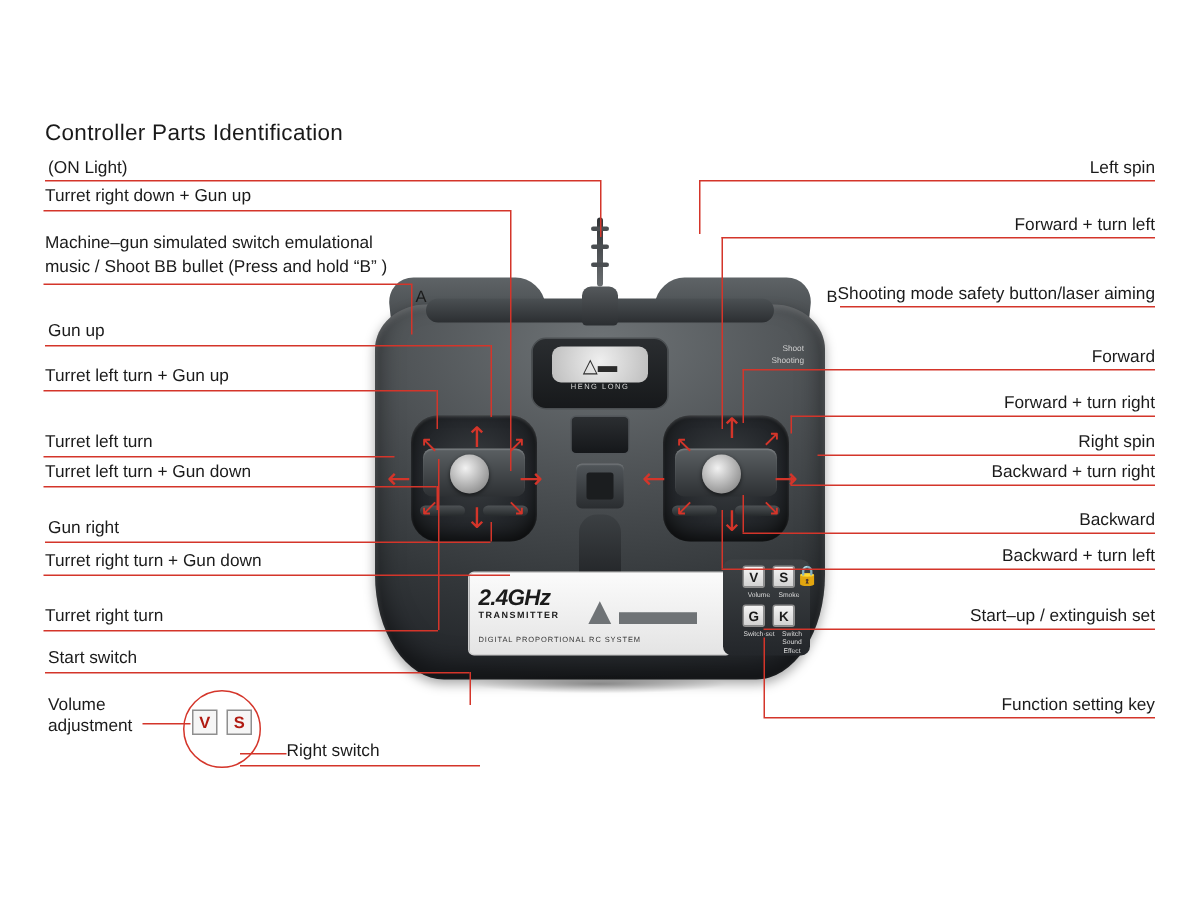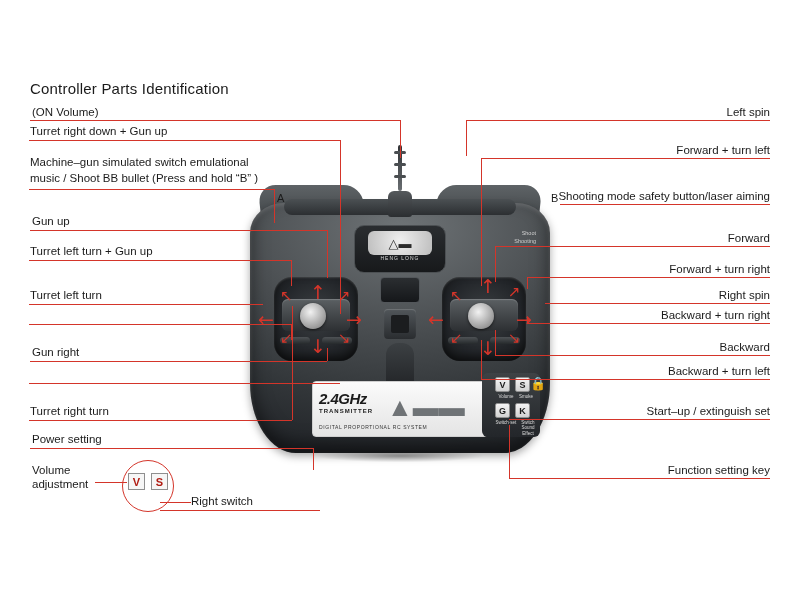--- a/index.html
+++ b/index.html
@@ -315,21 +315,21 @@
     <div class="arrow big" style="left:178px; top:125px;">←</div>
     <div class="arrow big" style="left:266px; top:125px;">→</div>
     <div class="arrow" style="left:200px; top:146px;">↙</div>
     <div class="arrow" style="left:258px; top:146px;">↘</div>
     <div class="arrow big" style="left:230px; top:154px;">↓</div>
   </div>
 
   <div class="mk" style="left:277px; top:192px;">A</div>
   <div class="mk" style="left:551px; top:192px;">B</div>
 
-  <div class="lbl" style="left:32px; top:105px;">(ON  Volume)</div>
+  <div class="lbl" style="left:32px; top:105px;">(ON  Light)</div>
   <div class="line h" style="left:30px; top:120px; width:370px;"></div>
   <div class="line v" style="left:400px; top:120px; height:38px;"></div>
 
   <div class="lbl" style="left:30px; top:124px;">Turret right down + Gun up</div>
   <div class="line h" style="left:29px; top:140px; width:311px;"></div>
   <div class="line v" style="left:340px; top:140px; height:174px;"></div>
 
   <div class="lbl two" style="left:30px; top:155px;">Machine–gun simulated switch emulational  music / Shoot BB bullet (Press and hold  “B” )</div>
   <div class="line h" style="left:29px; top:189px; width:245px;"></div>
   <div class="line v" style="left:274px; top:189px; height:34px;"></div>
@@ -338,34 +338,36 @@
   <div class="line h" style="left:30px; top:230px; width:297px;"></div>
   <div class="line v" style="left:327px; top:230px; height:48px;"></div>
 
   <div class="lbl" style="left:30px; top:244px;">Turret left turn + Gun up</div>
   <div class="line h" style="left:29px; top:260px; width:262px;"></div>
   <div class="line v" style="left:291px; top:260px; height:26px;"></div>
 
   <div class="lbl" style="left:30px; top:288px;">Turret left turn</div>
   <div class="line h" style="left:29px; top:304px; width:234px;"></div>
 
+  <div class="lbl" style="left:30px; top:308px;">Turret left turn + Gun down</div>
   <div class="line h" style="left:29px; top:324px; width:262px;"></div>
   <div class="line v" style="left:291px; top:324px; height:16px;"></div>
 
   <div class="lbl" style="left:32px; top:345px;">Gun right</div>
   <div class="line h" style="left:30px; top:361px; width:297px;"></div>
   <div class="line v" style="left:327px; top:348px; height:13px;"></div>
 
+  <div class="lbl" style="left:30px; top:367px;">Turret right turn + Gun down</div>
   <div class="line h" style="left:29px; top:383px; width:311px;"></div>
 
   <div class="lbl" style="left:30px; top:404px;">Turret right turn</div>
   <div class="line h" style="left:29px; top:420px; width:263px;"></div>
   <div class="line v" style="left:292px; top:306px; height:114px;"></div>
 
-  <div class="lbl" style="left:32px; top:432px;">Power setting</div>
+  <div class="lbl" style="left:32px; top:432px;">Start switch</div>
   <div class="line h" style="left:30px; top:448px; width:283px;"></div>
   <div class="line v" style="left:313px; top:448px; height:22px;"></div>
 
   <div class="lbl" style="left:32px; top:463px; white-space:normal; width:60px;">Volume adjustment</div>
   <div class="line h" style="left:95px; top:482px; width:32px;"></div>
 
   <div class="chip-row" style="left:128px; top:473px;">
     <div class="chip">V</div>
     <div class="chip">S</div>
   </div>

